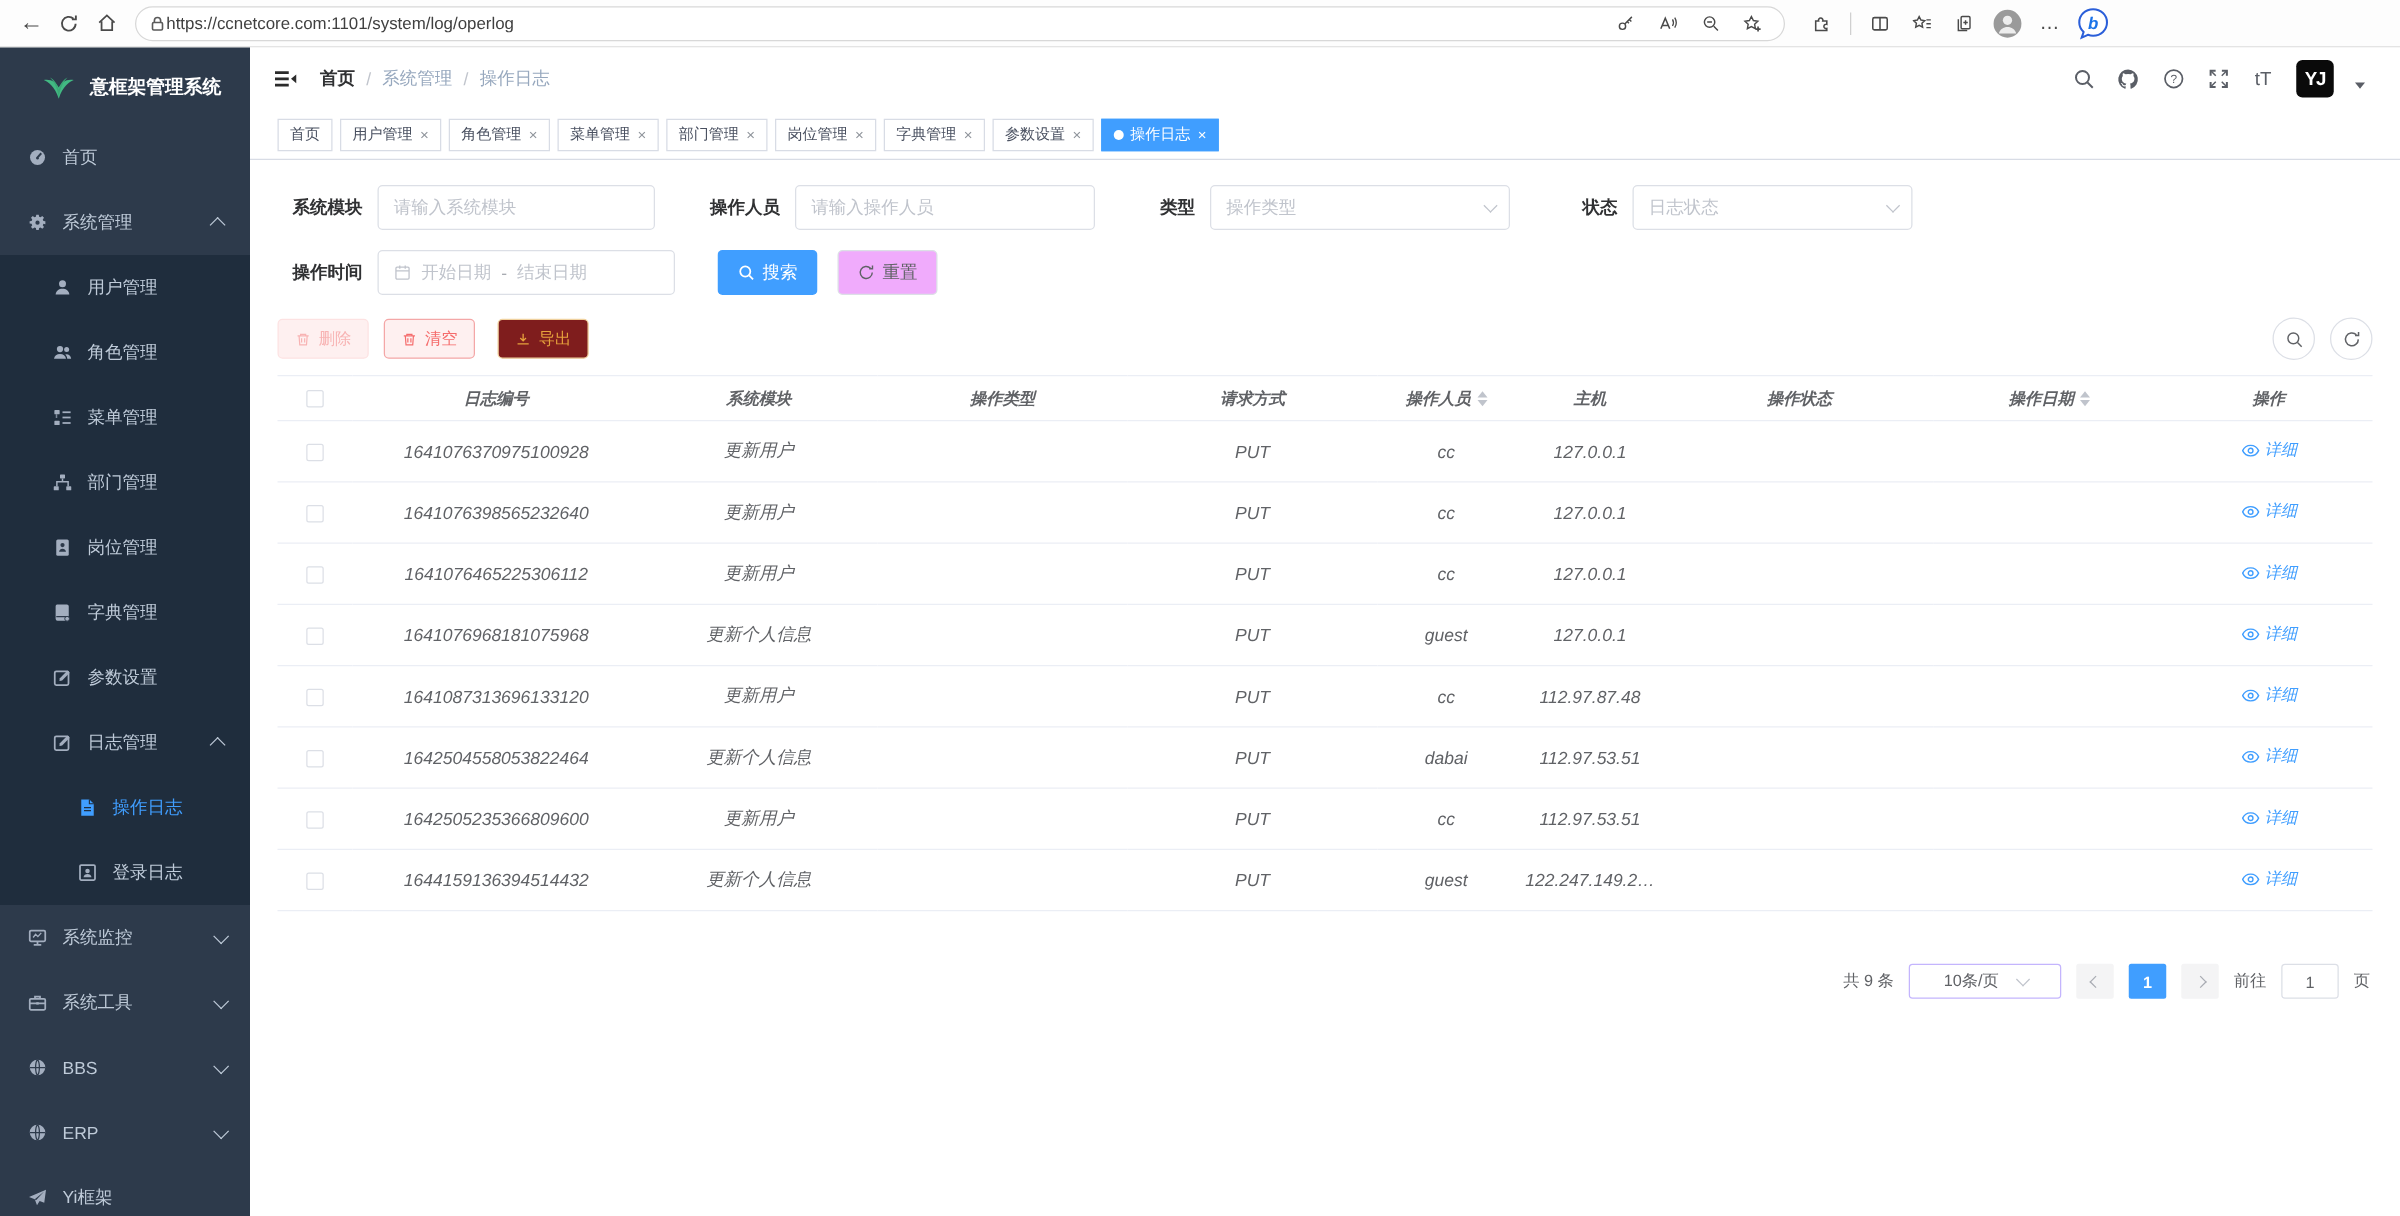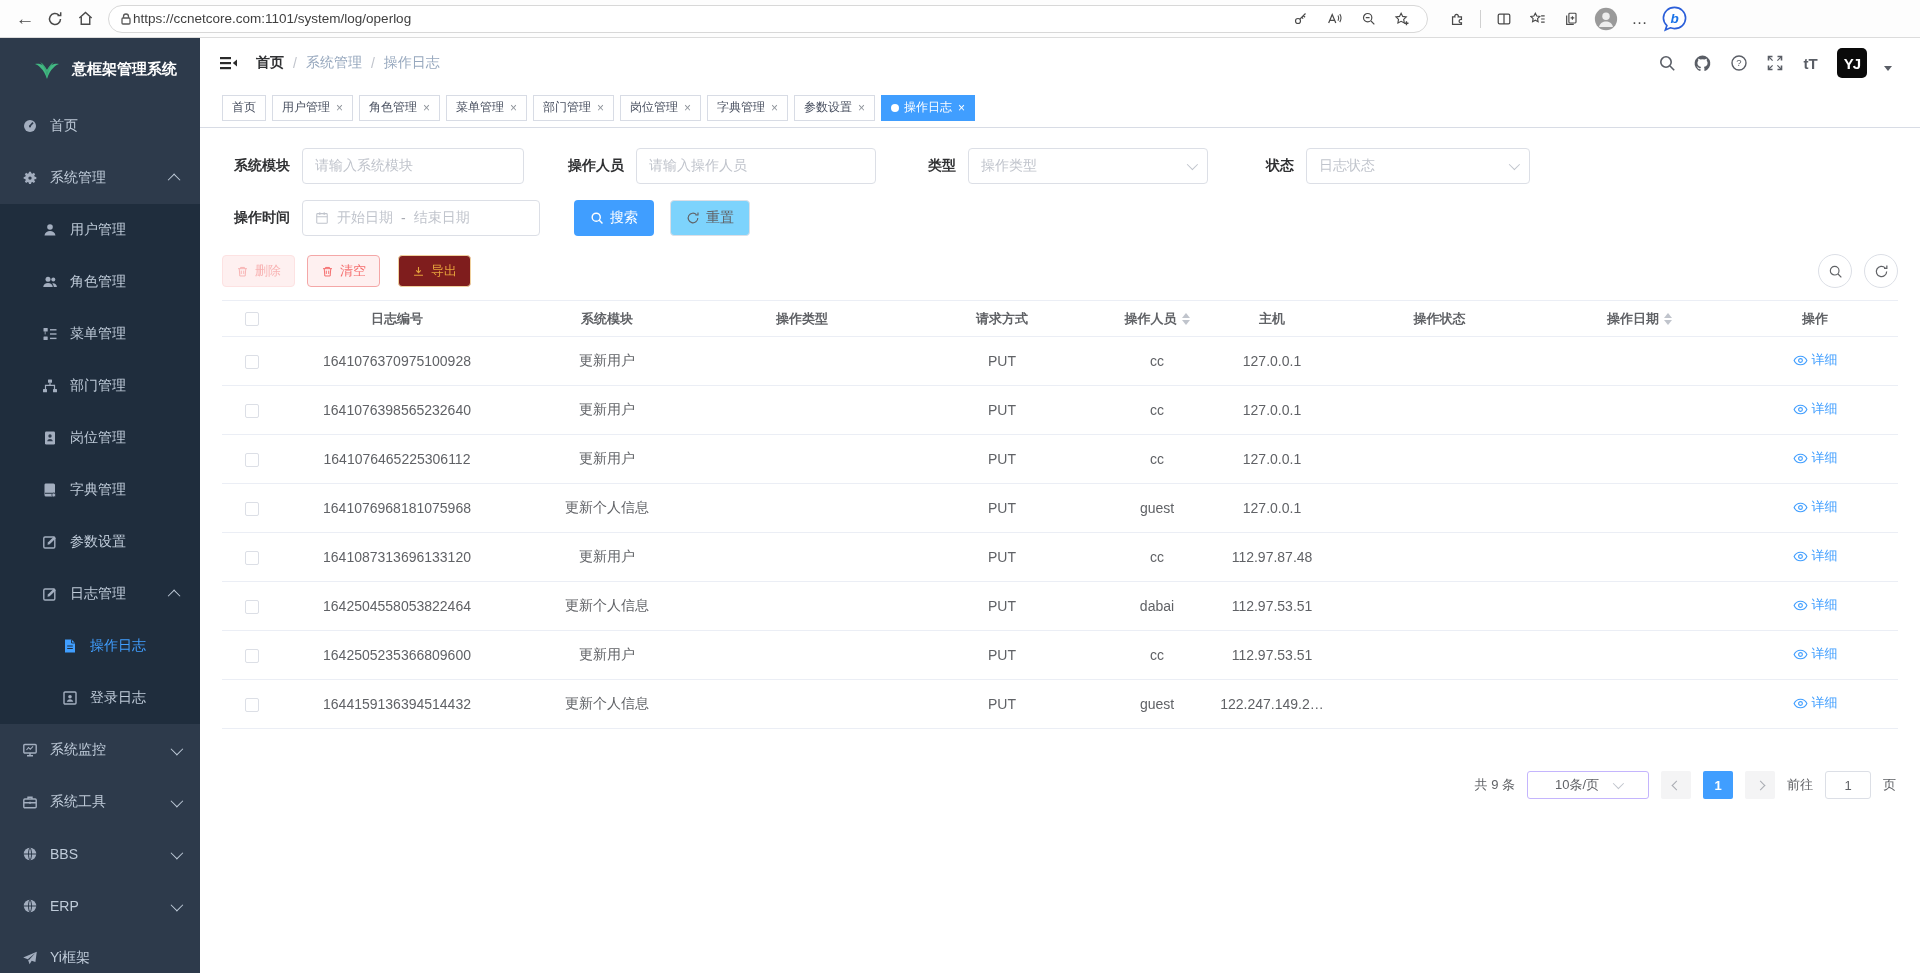--- a/index.html
+++ b/index.html
@@ -47,21 +47,21 @@
 
   
   .navbar { height:50px; display:flex; align-items:center; padding:0 28px 0 18px; }
   .fold-btn { width:22px; height:22px; margin-right:16px; color:#2b2b2b; display:flex; align-items:center; }
   .breadcrumb { display:flex; align-items:center; gap:9px; font-size:14px; }
   .bc-home { color:#303133; font-weight:600; }
   .bc-sep { color:#c0c4cc; }
   .bc-link { color:#97a8be; }
   .nav-right { margin-left:auto; display:flex; align-items:center; gap:17px; color:#5a5e66; }
   .nav-ic { width:19px; height:19px; display:flex; align-items:center; justify-content:center; }
-  .tT { font-size:15px; font-weight:bold; color:#5a5e66; }
+  .tT { font-size:15px; font-weight:normal; color:#5a5e66; }
   .avatar-logo { width:30px; height:30px; border-radius:5px; background:#0a0a0a; color:#fff;
     font-weight:bold; font-size:15px; display:flex; align-items:center; justify-content:center; letter-spacing:-1px; }
   .caret { width:0; height:0; border-left:4.5px solid transparent; border-right:4.5px solid transparent;
     border-top:5.5px solid #5a5e66; margin-top:10px; }
 
   
   .tagbar { height:40px; border-bottom:1px solid #d8dce5; display:flex; align-items:center;
     padding:0 22px; gap:6px; }
   .tag { height:26px; display:flex; align-items:center; gap:5px; border:1px solid #d8dce5;
     background:#fff; color:#495060; font-size:12px; padding:0 9px; cursor:pointer; }
@@ -77,31 +77,31 @@
   .finput { height:36px; border:1px solid #dcdfe6; border-radius:4px; background:#fff;
     display:flex; align-items:center; padding:0 12px; font-size:14px; color:#606266; }
   .placeholder { color:#c0c4cc; }
   .sel-chevron { margin-left:auto; width:8px; height:8px; border-right:1.4px solid #c0c4cc;
     border-bottom:1.4px solid #c0c4cc; transform:rotate(45deg) translateY(-2px); }
   .date-range { gap:8px; }
   .date-range .sep { color:#a8abb2; }
   .btn { height:36px; border-radius:4px; font-size:14px; display:inline-flex; align-items:center;
     justify-content:center; gap:6px; cursor:pointer; border:1px solid transparent; padding:0 15px; }
   .btn-primary { background:#409eff; color:#fff; }
-  .btn-plain { background:#7dd3fc; border-color:#dcdfe6; color:#606266; }
+  .btn-plain { background:#f0abfc; border-color:#dcdfe6; color:#606266; }
   .btn-sm { height:32px; font-size:13px; padding:0 13px; }
   .btn-danger-disabled { background:#fef0f0; border-color:#fde2e2; color:#f8b3b3; cursor:not-allowed; }
   .btn-danger-plain { background:#fef0f0; border-color:#f4a7a7; color:#f56c6c; }
   .btn-warning-plain { background:#7f1d1d; border-color:#f0d19e; color:#e6a23c; }
   .toolbar { display:flex; align-items:center; margin:2px 0 12px; }
   .circle-btn { width:34px; height:34px; border-radius:50%; border:1px solid #dcdfe6; background:#fff;
     display:flex; align-items:center; justify-content:center; color:#606266; cursor:pointer; }
 
   
-  table { width:100%; border-collapse:collapse; table-layout:fixed; border-top:1px solid #ebeef5; }
+  table { width:100%; border-collapse:collapse; table-layout:fixed; border-top:1px solid #ebeef5;font-style:italic; }
   th { height:36px; font-size:13px; color:#606266; font-weight:bold; text-align:center;
     border-bottom:1px solid #ebeef5; }
   td { height:49px; font-size:14px; color:#606266; text-align:center;
     border-bottom:1px solid #ebeef5; white-space:nowrap; overflow:hidden; text-overflow:ellipsis; }
   .th-flex { display:inline-flex; align-items:center; gap:3px; }
   .sort-caret { display:inline-flex; flex-direction:column; gap:2px; margin-left:2px; }
   .sort-caret i { width:0; height:0; border-left:4px solid transparent; border-right:4px solid transparent; }
   .sort-caret .asc { border-bottom:5px solid #c0c4cc; }
   .sort-caret .desc { border-top:5px solid #c0c4cc; }
   .checkbox { width:14px; height:14px; border:1px solid #dcdfe6; border-radius:2px; background:#fff;

